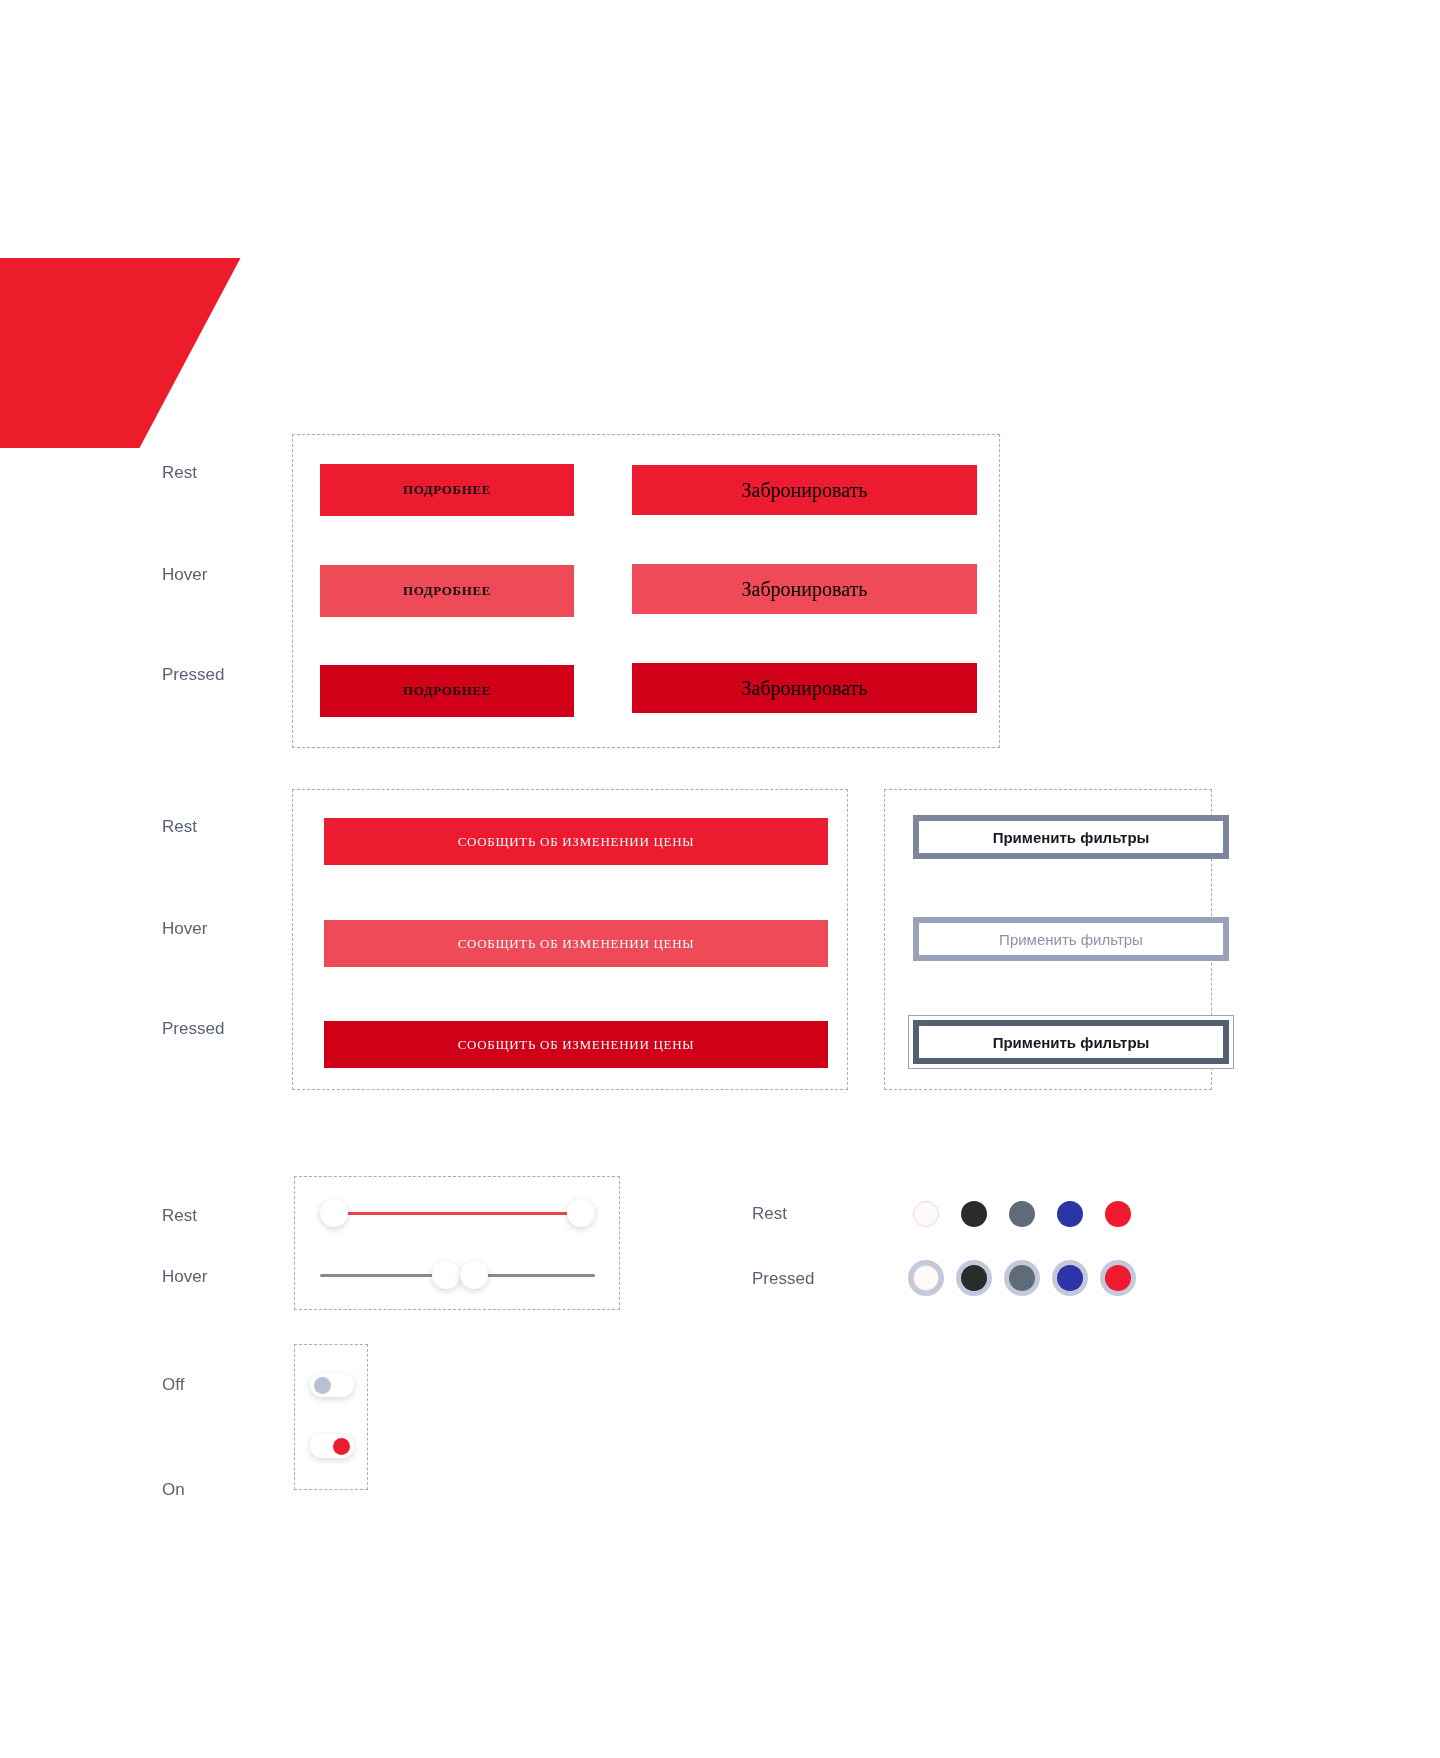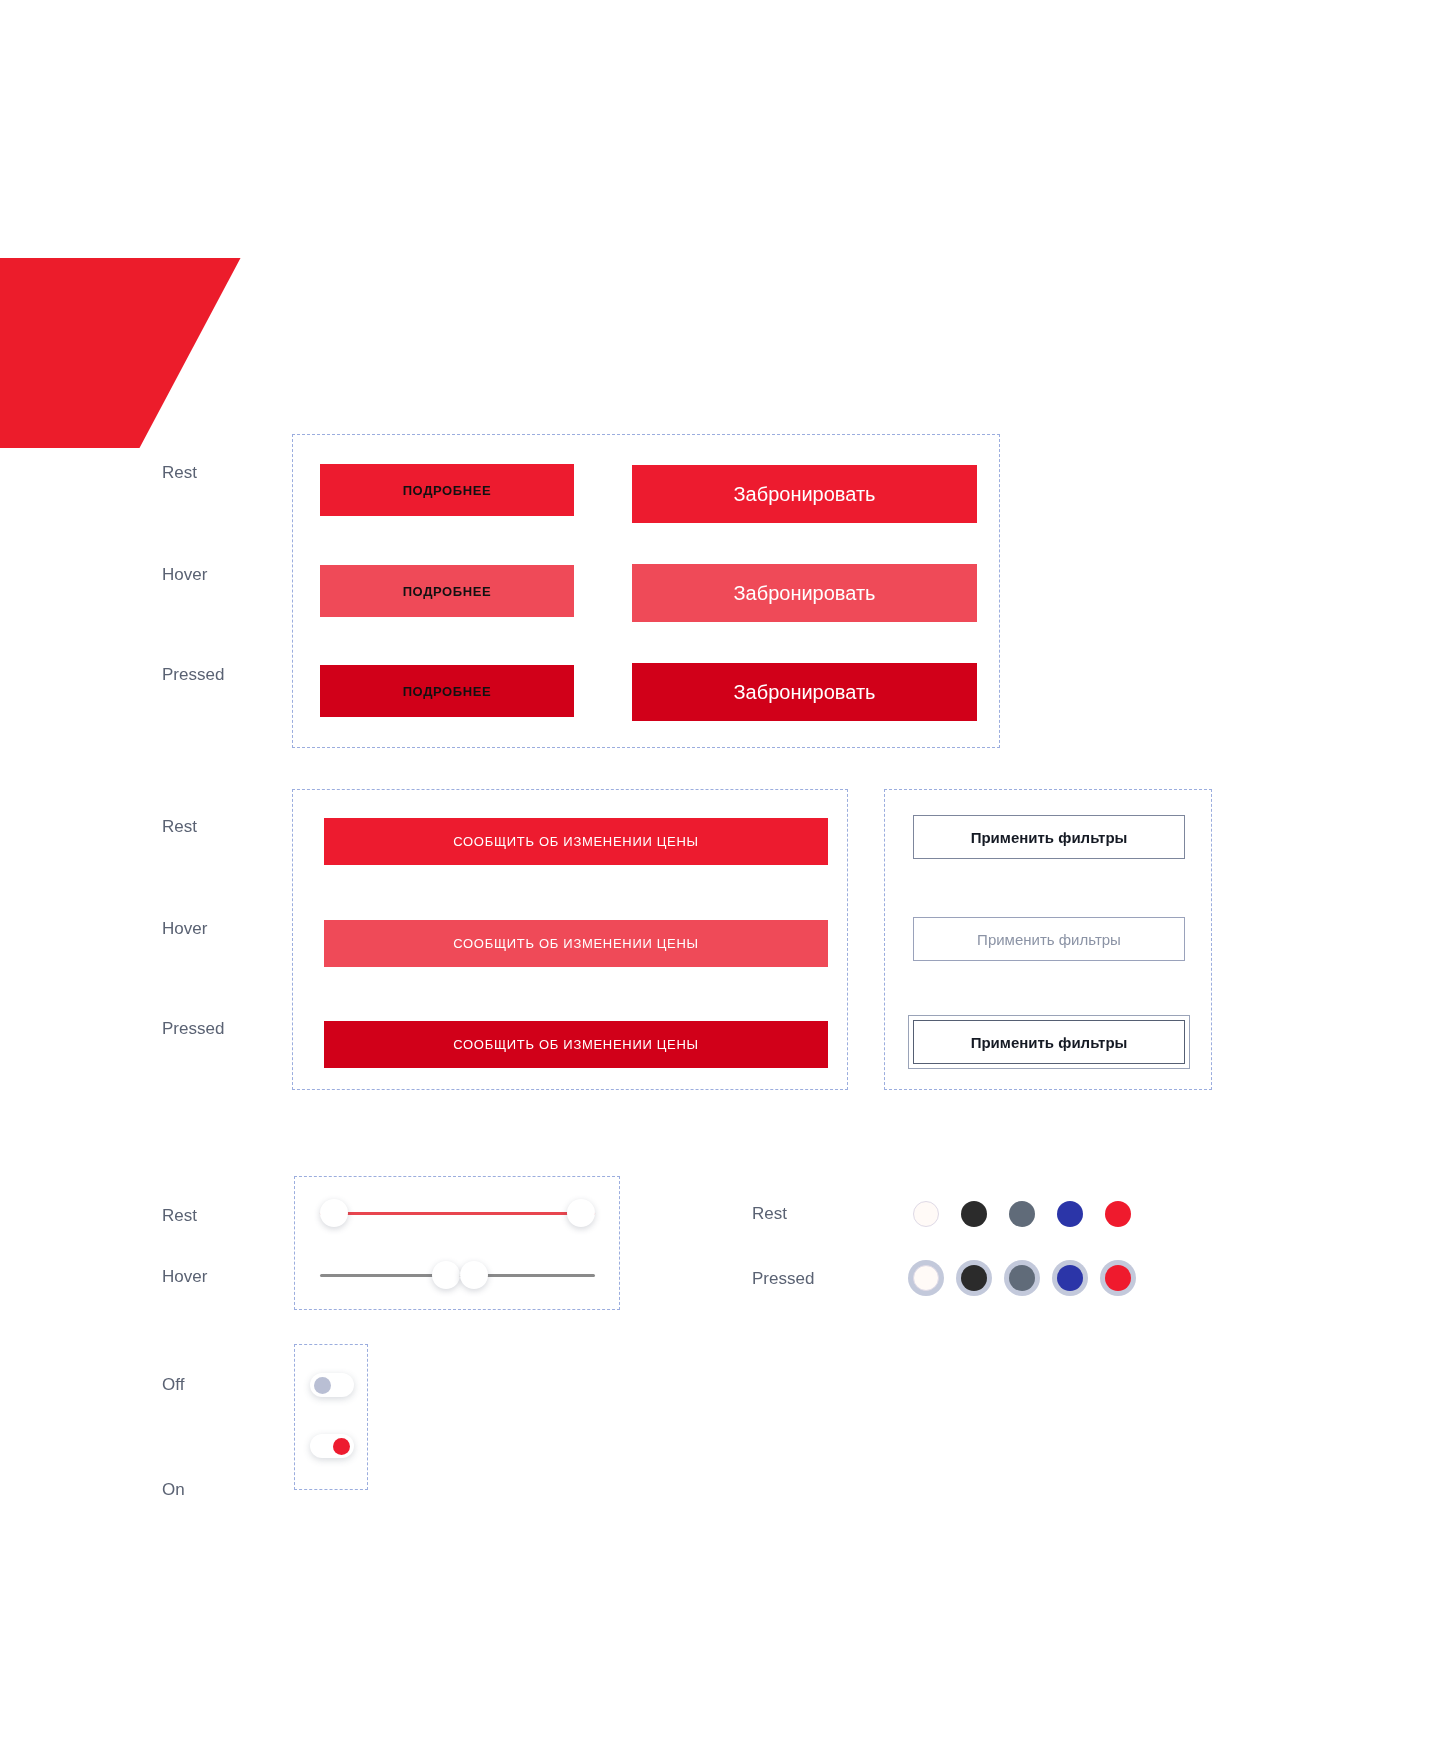--- a/index.html
+++ b/index.html
@@ -59,51 +59,51 @@
   }
 
   
   .btn {
     position: absolute;
     display: flex;
     align-items: center;
     justify-content: center;
     border: none;
     cursor: pointer;
-    font-family: Liberation Sans, sans-serif;
+    font-family: Liberation Serif, serif;
     padding: 6px;
   }
   .btn-detail {
     width: 254px; height: 52px;
     font-size: 13px; font-weight: bold;
     letter-spacing: 0.6px;
     color: #111111;
   }
   .btn-book {
-    width: 345px; height: 58px;
+    width: 345px; height: 50px;
     font-size: 20px; font-weight: 400;
-    color: #ffffff;
+    color: #000000;
   }
   .btn-notify {
     width: 504px; height: 47px;
     font-size: 13px; font-weight: 400;
     letter-spacing: 0.7px;
     color: #ffffff;
   }
   .c-rest    { background: #ED1B2F; }
   .c-hover   { background: #EF4A58; }
   .c-pressed { background: #D10019; }
 
   
   .btn-filter {
     position: absolute;
-    width: 272px; height: 44px;
+    width: 316px; height: 44px;
     display: flex; align-items: center; justify-content: center;
     background: #ffffff;
-    border: 1px solid #737373;
+    border: 6px solid #737373;
     font-size: 15px;
     cursor: pointer;
     font-family: "Liberation Sans", sans-serif;
   }
   .btn-filter.rest   { color: #151a24; font-weight: bold; border-color: #7d869c; }
   .btn-filter.hover  { color: #8b93a5; font-weight: 400; border-color: #9aa2bb; }
   .btn-filter.pressed{
     color: #151a24; font-weight: bold; border-color: #555f73;
     box-shadow: 0 0 0 4px #ffffff, 0 0 0 5px #9aa3b8;
   }

